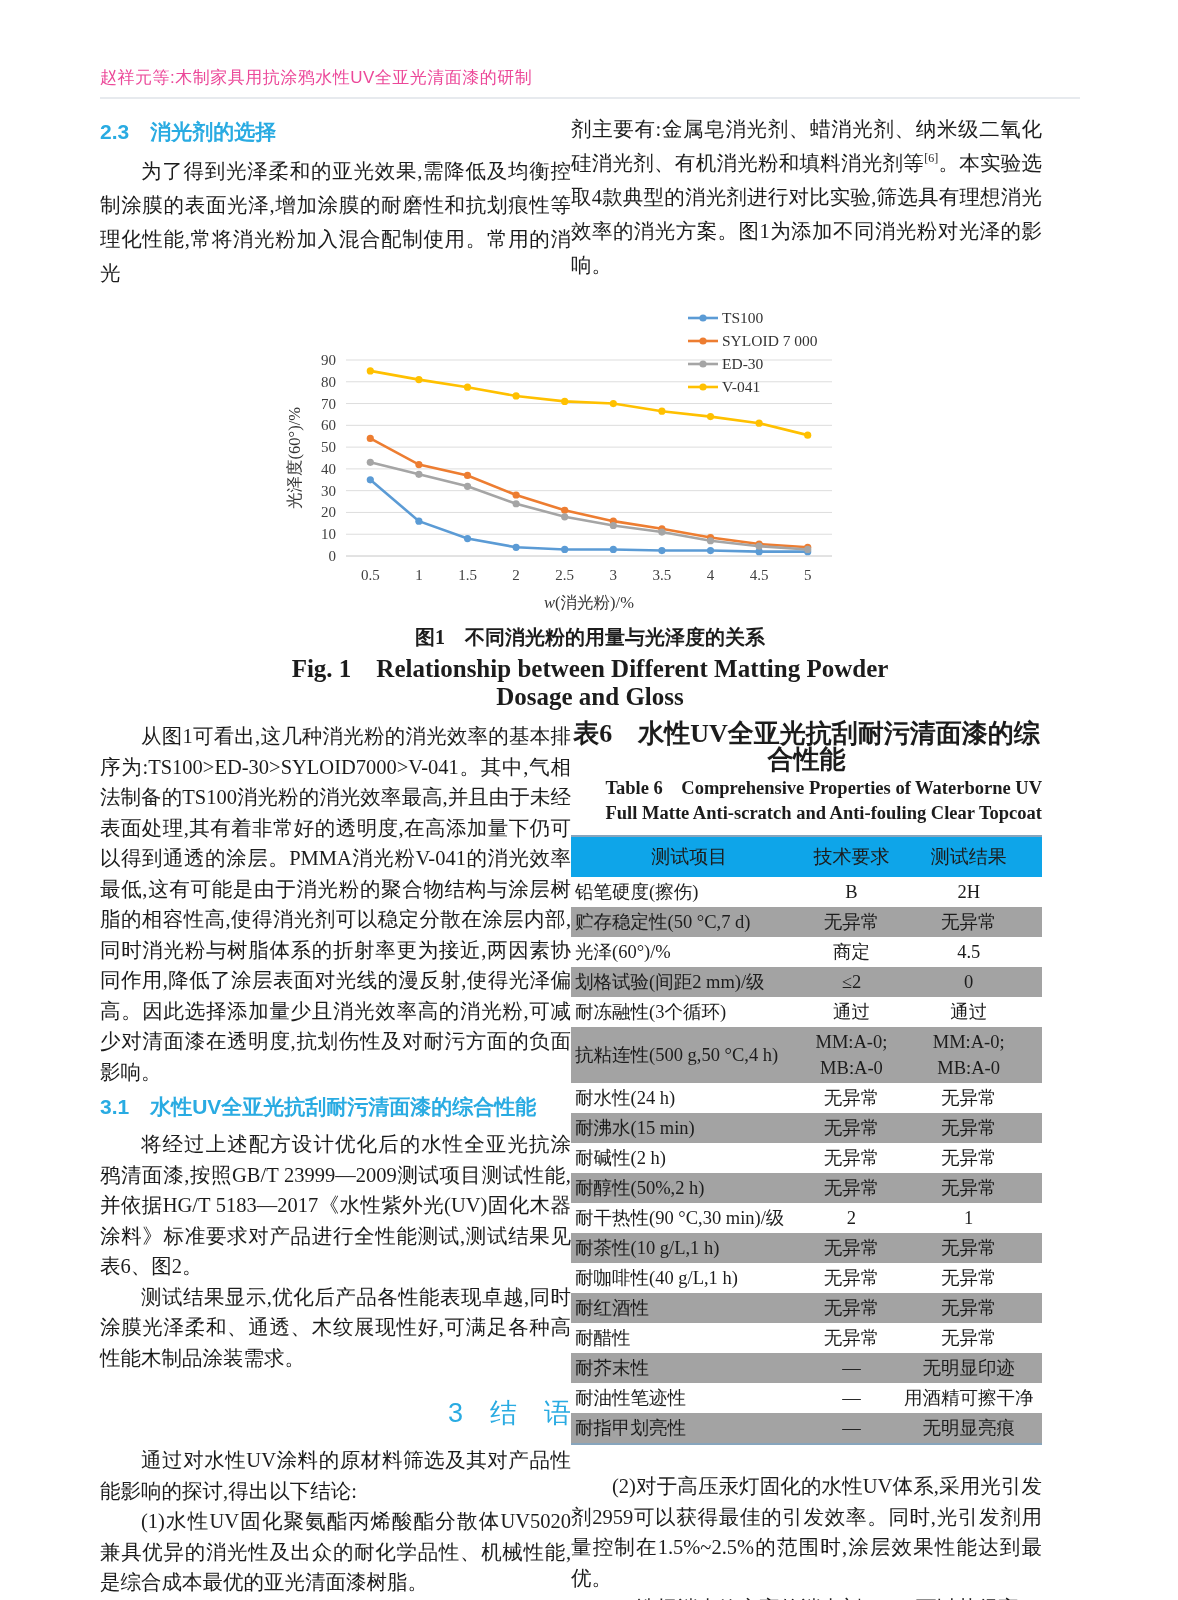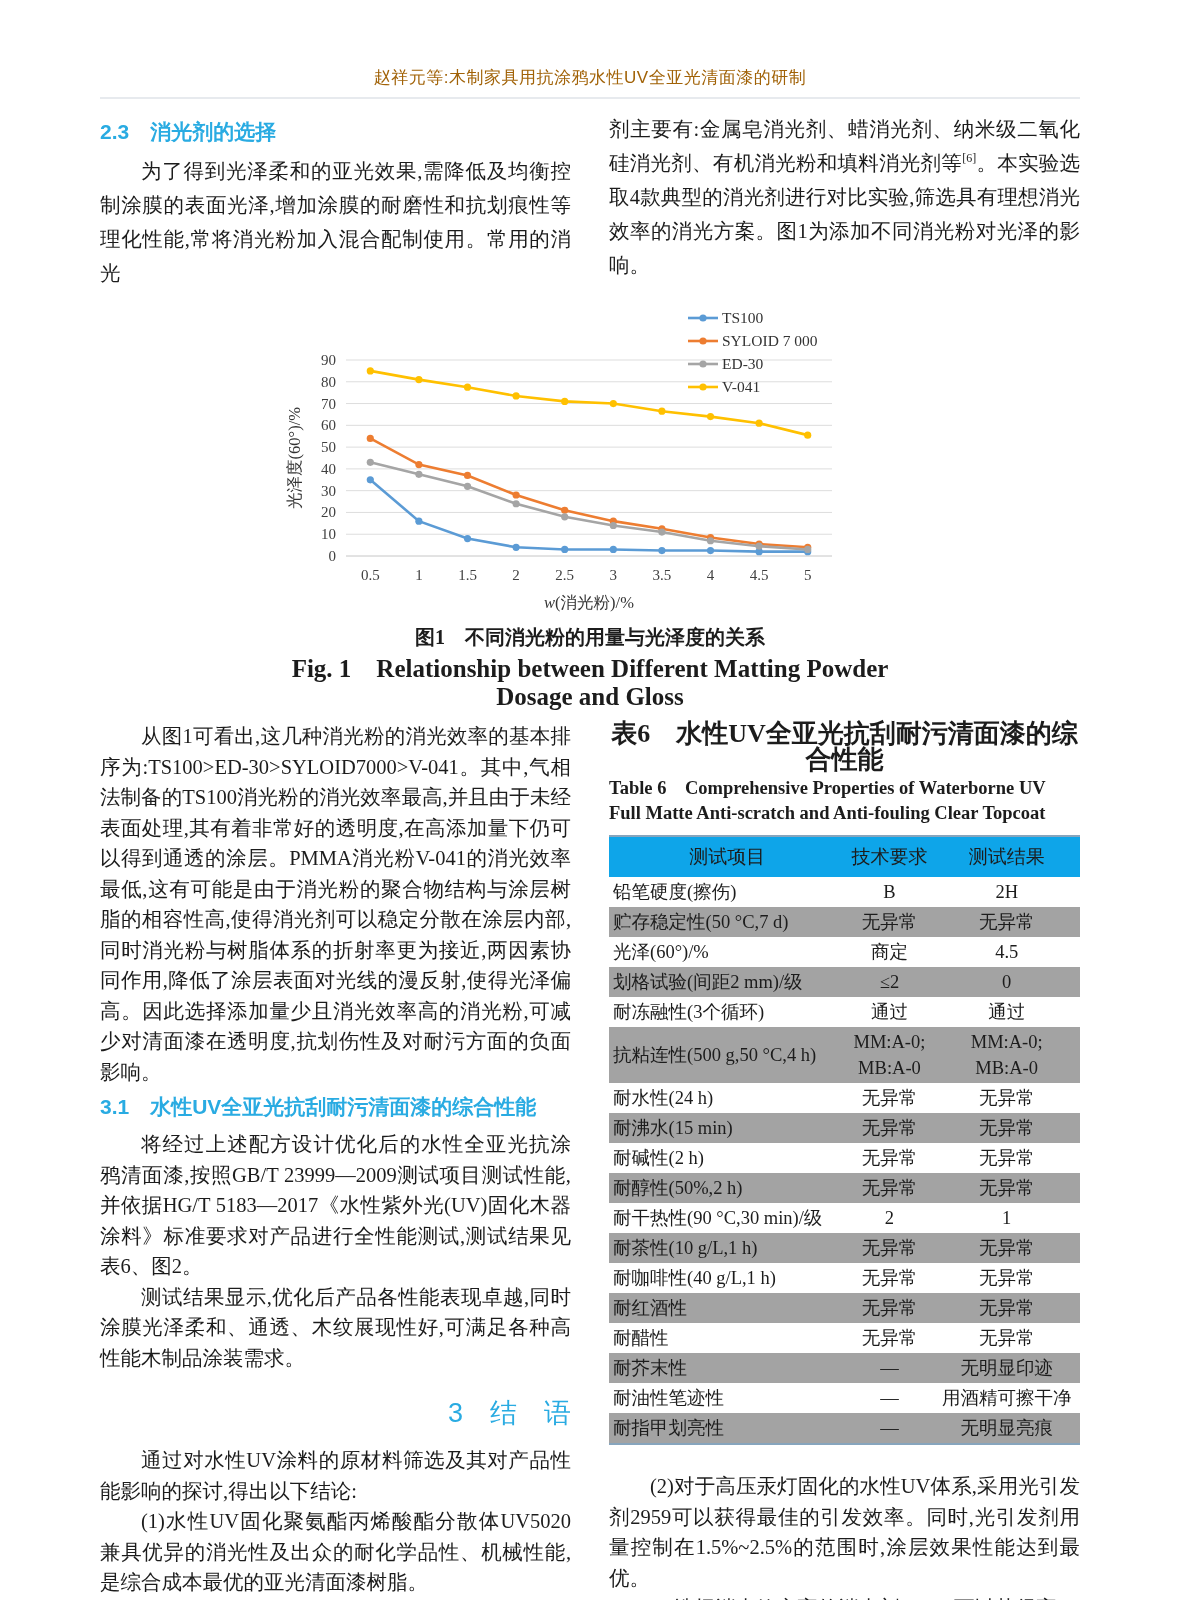--- a/index.html
+++ b/index.html
@@ -1,39 +1,39 @@
 <!DOCTYPE html>
 <html><head>
 <meta charset="utf-8">
 <style>
   html,body{margin:0;padding:0;background:#ffffff;}
   .page{position:relative;width:1178px;height:1600px;background:#fff;overflow:hidden;
         font-family:"Liberation Serif","DejaVu Serif",serif;color:#1c1c1c;}
-  .running-head{position:absolute;top:66px;left:100px;right:98px;text-align:center;
-        font-family:"Liberation Sans","DejaVu Sans",sans-serif;font-size:17px;color:#a16207;letter-spacing:.5px;}
+  .running-head{position:absolute;top:66px;left:100px;right:98px;text-align:left;
+        font-family:"Liberation Sans","DejaVu Sans",sans-serif;font-size:17px;color:#ec4899;letter-spacing:.5px;}
   .head-rule{position:absolute;top:97px;left:100px;right:98px;border-top:2px solid #e7eaee;}
   .content{position:absolute;top:112px;left:100px;width:980px;}
-  .cols{display:flex;gap:38px;}
+  .cols{display:flex;}
   .col{width:471px;}
   p{margin:0;text-align:justify;font-size:20.5px;line-height:34px;}
   .main-cols p{line-height:30.5px;}
   .indent{text-indent:2em;}
   .subheading{font-family:"Liberation Sans","DejaVu Sans",sans-serif;color:#29abe2;
         font-size:21px;font-weight:600;margin:6px 0 8px 0;}
   .section-heading{font-family:"Liberation Sans","DejaVu Sans",sans-serif;color:#29abe2;
         font-size:27px;font-weight:500;margin:22px 0 14px 0;text-align:right;}
   .ref{font-size:12px;vertical-align:super;line-height:0;}
   .figure{width:640px;margin:14px auto 10px auto;text-align:center;}
   .fig-cap-cn{font-size:20px;font-weight:700;margin-top:4px;}
   .fig-cap-en{font-size:25px;font-weight:700;margin-top:4px;}
   .ctick{font-size:15px;fill:#404040;font-family:"Liberation Serif","DejaVu Serif",serif;}
   .clegend{font-size:15.5px;fill:#333;font-family:"Liberation Serif","DejaVu Serif",serif;}
   .ctitle{font-size:16.5px;fill:#333;font-family:"Liberation Serif","DejaVu Serif",serif;}
   .tbl-cap-cn{text-align:center;font-weight:700;font-size:26px;line-height:26px;}
-  .tbl-cap-en{text-align:left;font-weight:700;font-size:18.5px;line-height:25px;margin:3px 0 9px 0;}
+  .tbl-cap-en{text-align:right;font-weight:700;font-size:18.5px;line-height:25px;margin:3px 0 9px 0;}
   table{width:100%;border-collapse:collapse;border-top:2px solid #87a5bd;border-bottom:2px solid #87a5bd;}
   th{background:#0ea5e9;font-weight:400;font-size:19px;padding:7px 2px;text-align:center;}
   td{font-size:18.5px;line-height:26px;padding:2px 2px;text-align:center;white-space:pre-line;}
   td:first-child{text-align:left;padding-left:4px;}
   tr.shaded{background:#a3a3a3;}
   .after-table{margin-top:26px;}
   .footer{position:absolute;right:96px;bottom:42px;display:flex;align-items:center;gap:12px;}
   .footer-names{text-align:right;}
   .fj-cn{font-family:"Liberation Sans","DejaVu Sans",sans-serif;color:#8d9aa6;font-size:21px;
         font-weight:600;letter-spacing:2px;line-height:24px;}

